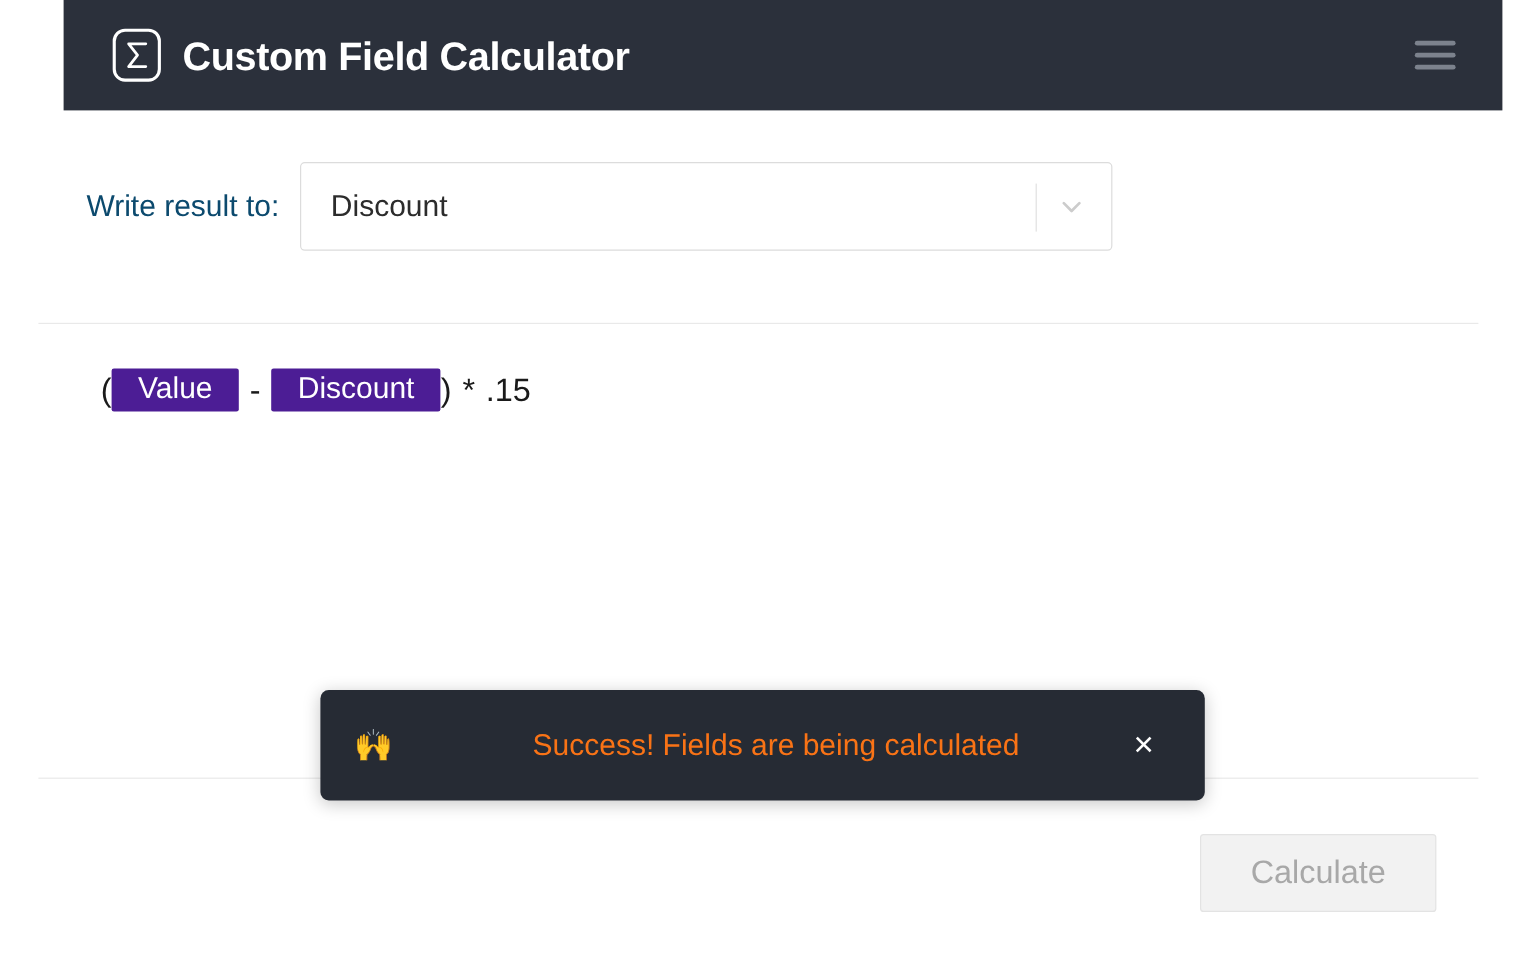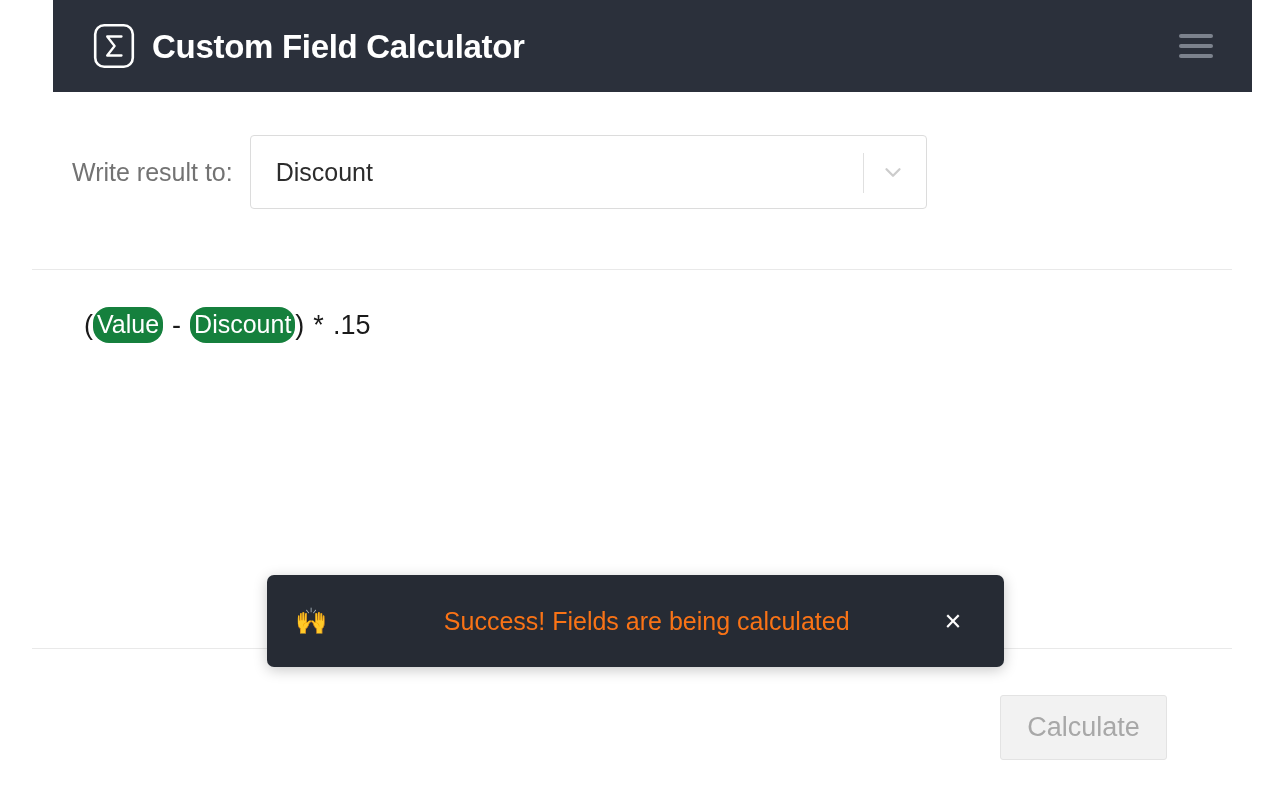--- a/index.html
+++ b/index.html
@@ -90,21 +90,21 @@
     position: absolute;
     left: 72px;
     top: 43px;
     display: flex;
     align-items: center;
     gap: 17px;
   }
 
   .target-label {
     font-size: 25px;
-    color: #737373;
+    color: #0c4a6e;
     white-space: nowrap;
     line-height: 1;
   }
 
   .field-select {
     position: relative;
     width: 677px;
     height: 74px;
     border: 1px solid #dcdcdc;
     border-radius: 4px;
@@ -168,24 +168,24 @@
   .formula .paren,
   .formula .op,
   .formula .num {
     color: #1a1a1a;
     font-size: 27px;
   }
 
   .token-pill {
     display: inline-flex;
     align-items: center;
-    background: #15803d;
+    background: #4c1d95;
     color: #ffffff;
-    border-radius: 16px;
-    padding: 5px 4px 6px;
+    border-radius: 2px;
+    padding: 5px 22px 6px;
     font-size: 25px;
     line-height: 1;
     margin: 0 0px;
     cursor: pointer;
   }
 
   .formula .sp { display: inline-block; width: 9px; }
 
   
   .toast {
@@ -228,21 +228,21 @@
     font-weight: 300;
     cursor: pointer;
     line-height: 1;
   }
 
   
   .calc-btn {
     position: absolute;
     left: 1000px;
     top: 603px;
-    width: 167px;
+    width: 197px;
     height: 65px;
     background: #f2f2f2;
     border: 1px solid #e3e3e3;
     border-radius: 3px;
     color: #a8a8a8;
     font-size: 27px;
     font-family: "Liberation Sans", "DejaVu Sans", sans-serif;
     cursor: default;
     display: flex;
     align-items: center;

